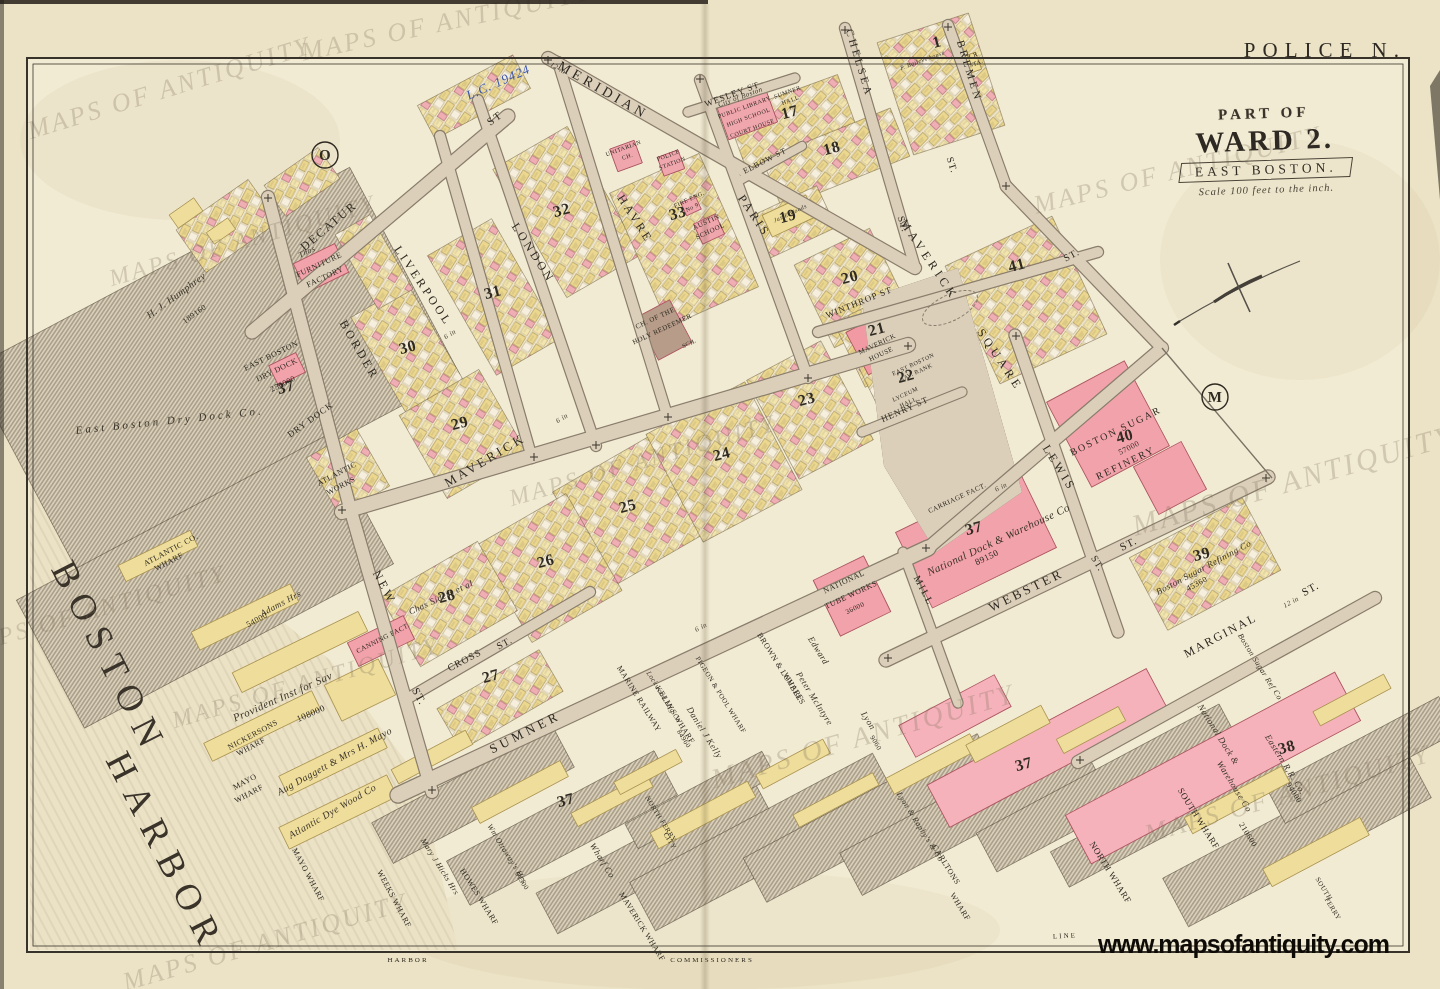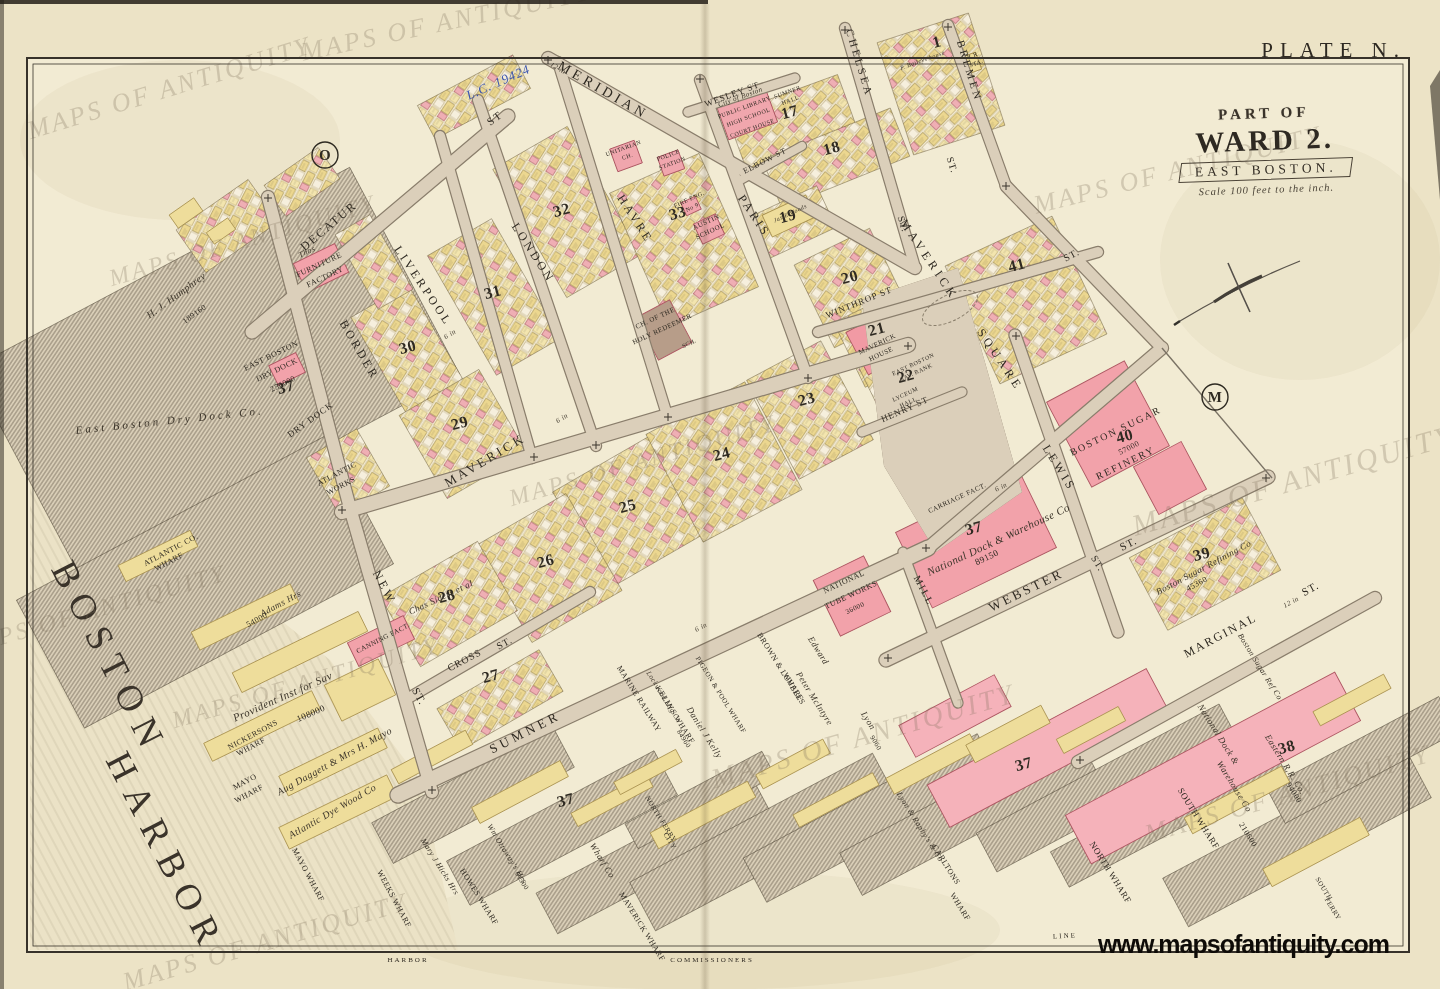--- a/index.html
+++ b/index.html
@@ -406,21 +406,21 @@
   <rect x="700" y="4" width="10" height="985" fill="url(#crease)"></rect>
 
   <g>
     <path d="M1180,321 Q1238,286 1300,261" fill="none" stroke="#5a544c" stroke-width="1.3"></path>
     <path d="M1214,302 Q1238,286 1262,276" fill="none" stroke="#444039" stroke-width="3"></path>
     <path d="M1228,263 Q1238,286 1250,312" fill="none" stroke="#55504a" stroke-width="1.6"></path>
     <path d="M1180,321 l-6,4" stroke="#33302b" stroke-width="2.4"></path>
   </g>
 </svg>
 
-<div id="plate" class="overlay">PLATE  N.</div>
+<div id="plate" class="overlay">POLICE  N.</div>
 
 <div id="cartouche" class="overlay">
   <div id="cart-partof">PART OF</div>
   <div id="cart-ward">WARD 2.</div>
   <div id="cart-banner">
     <span>EAST BOSTON.</span>
   </div>
   <div id="cart-scale">Scale 100 feet to the inch.</div>
 </div>
 

